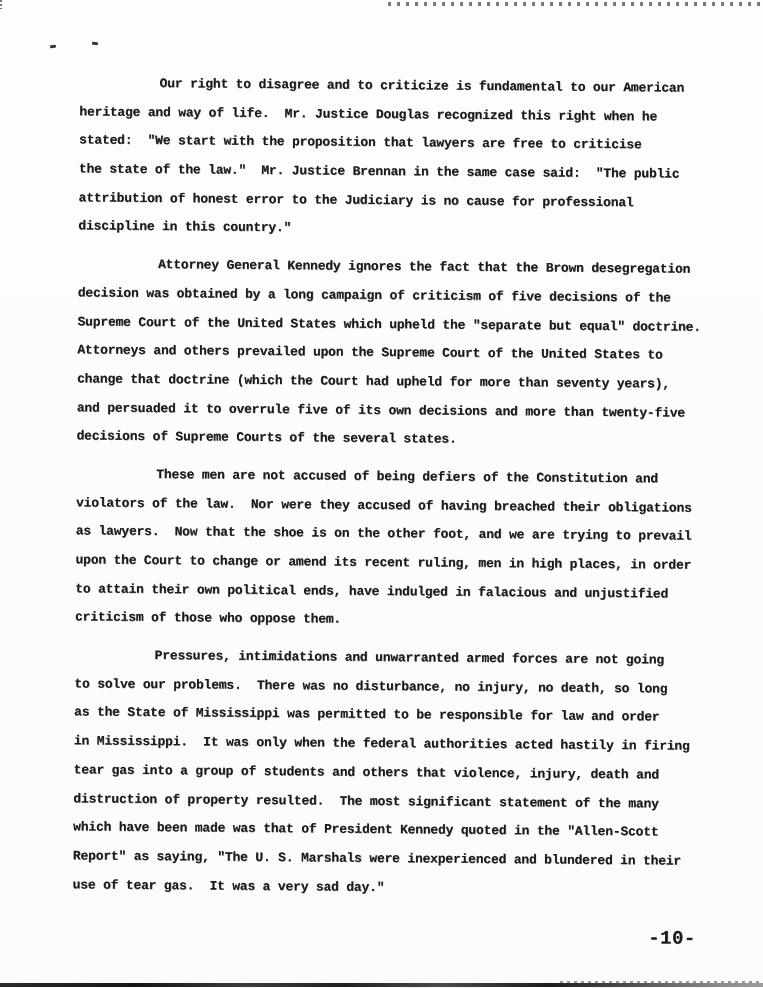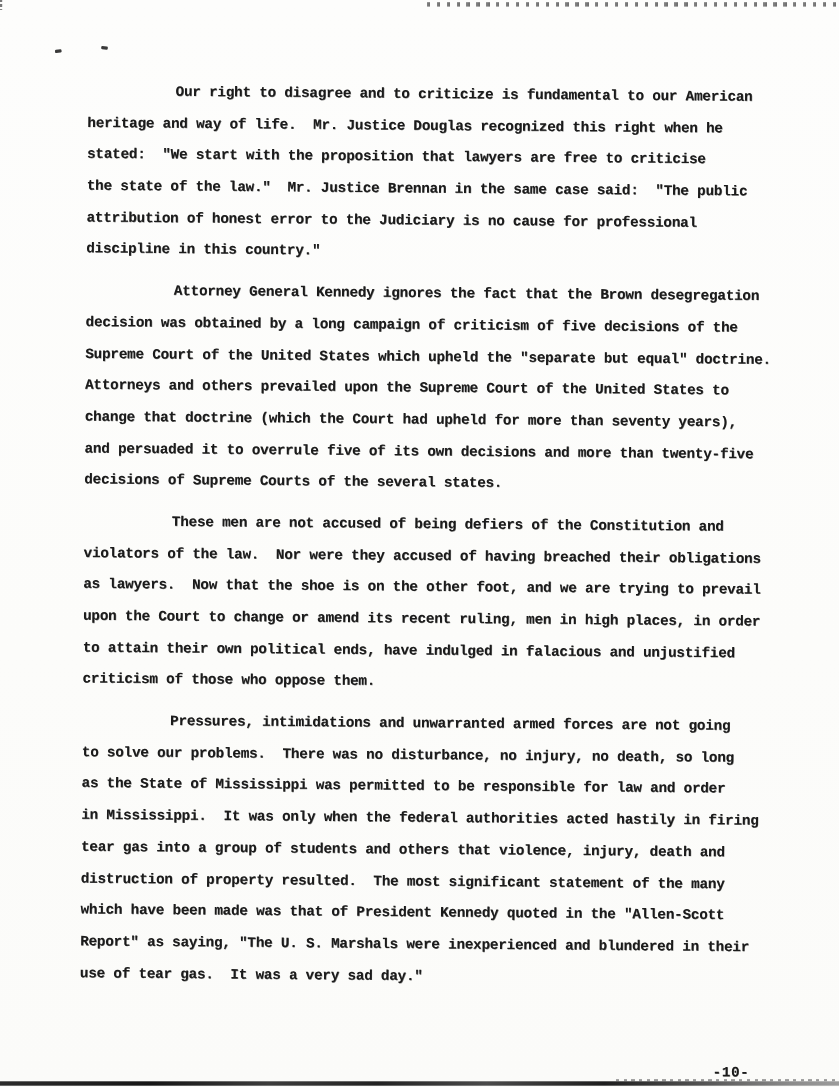--- a/index.html
+++ b/index.html
@@ -49,25 +49,24 @@
   .line {
     white-space: pre;
     height: 28.7px;
     line-height: 28.7px;
   }
   .line.first { padding-left: 80px; }
   .page-number {
     position: absolute;
     left: 652px; top: 925px;
     color: #1b1b1b;
-    font-size: 13px;
+    font-size: 19px;
     font-weight: 700;
     letter-spacing: 0.5px;
     text-shadow: 0.4px 0.4px 0.3px rgba(20,20,20,0.55);
-    margin-top: 40px;
   }
   
   .bottom-line {
     position: absolute;
     left: 0; bottom: 1px;
     width: 763px; height: 4px;
     background: linear-gradient(to right,
       #2c2c2c 0%, #161616 18%, #3c3c3c 32%, #222222 45%,
       #4a4a4a 58%, #1d1d1d 72%, #555555 84%, #8a8a8a 94%, #9c9c9c 100%);
   }

